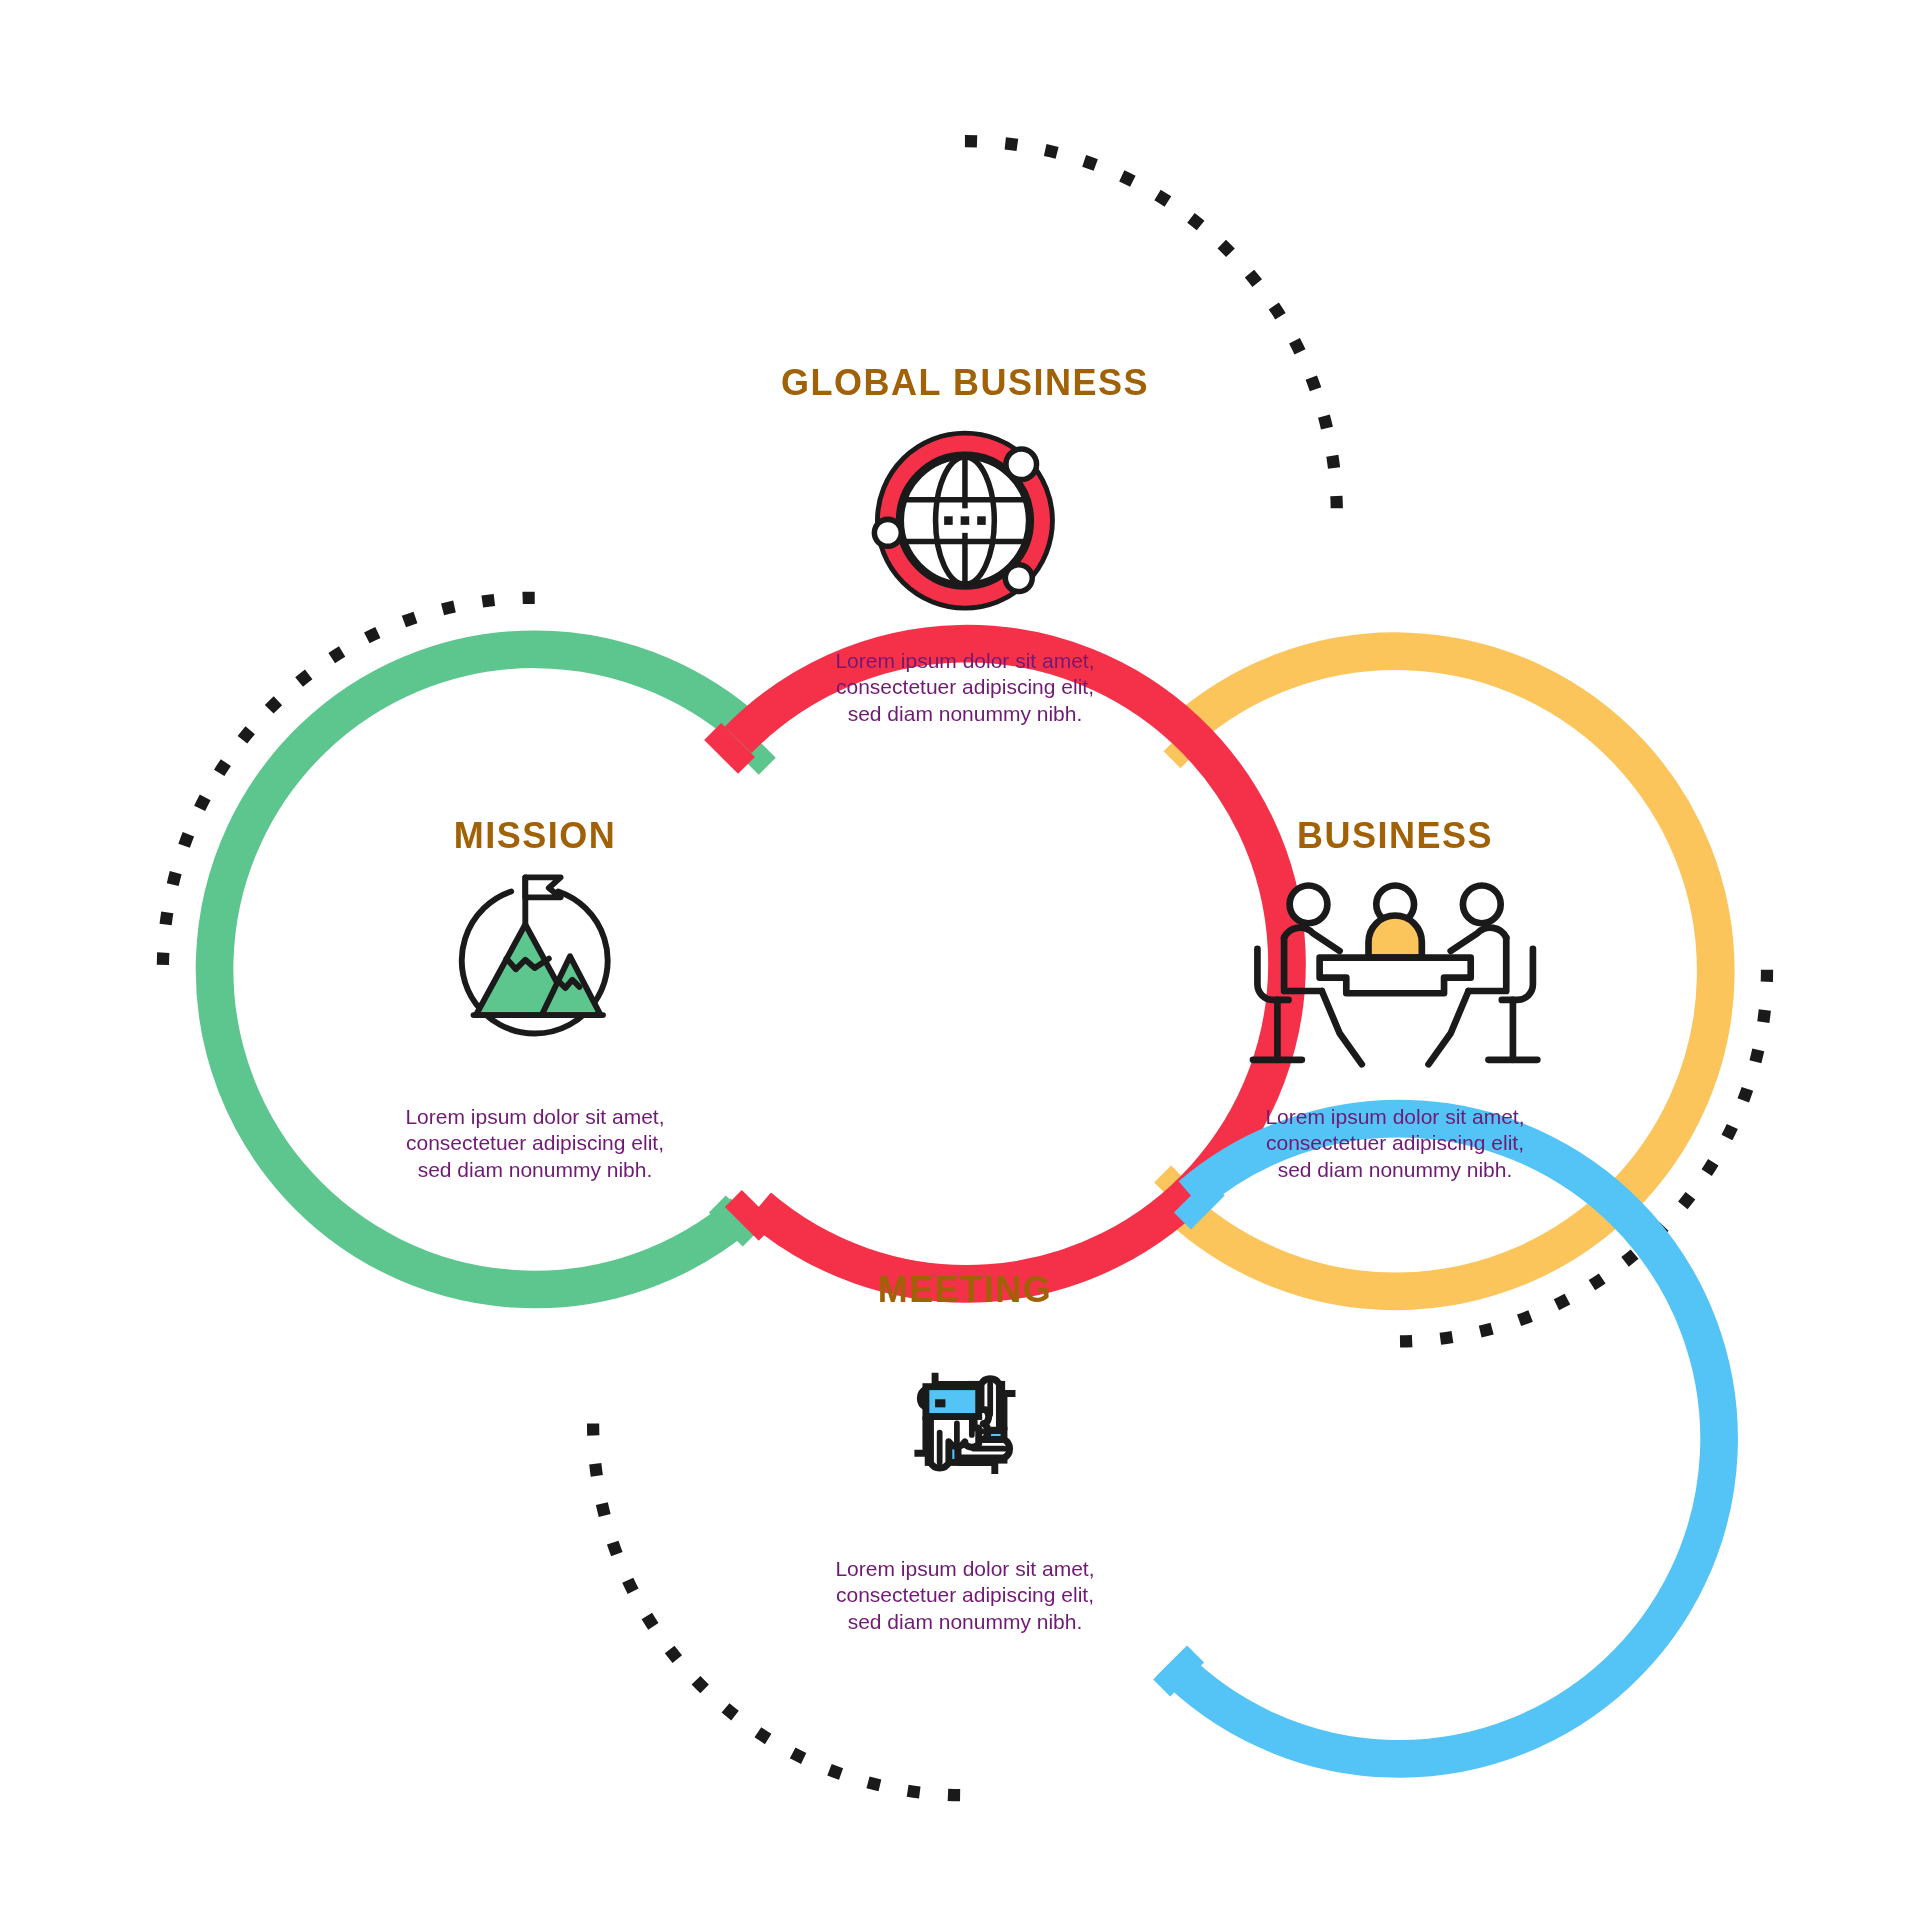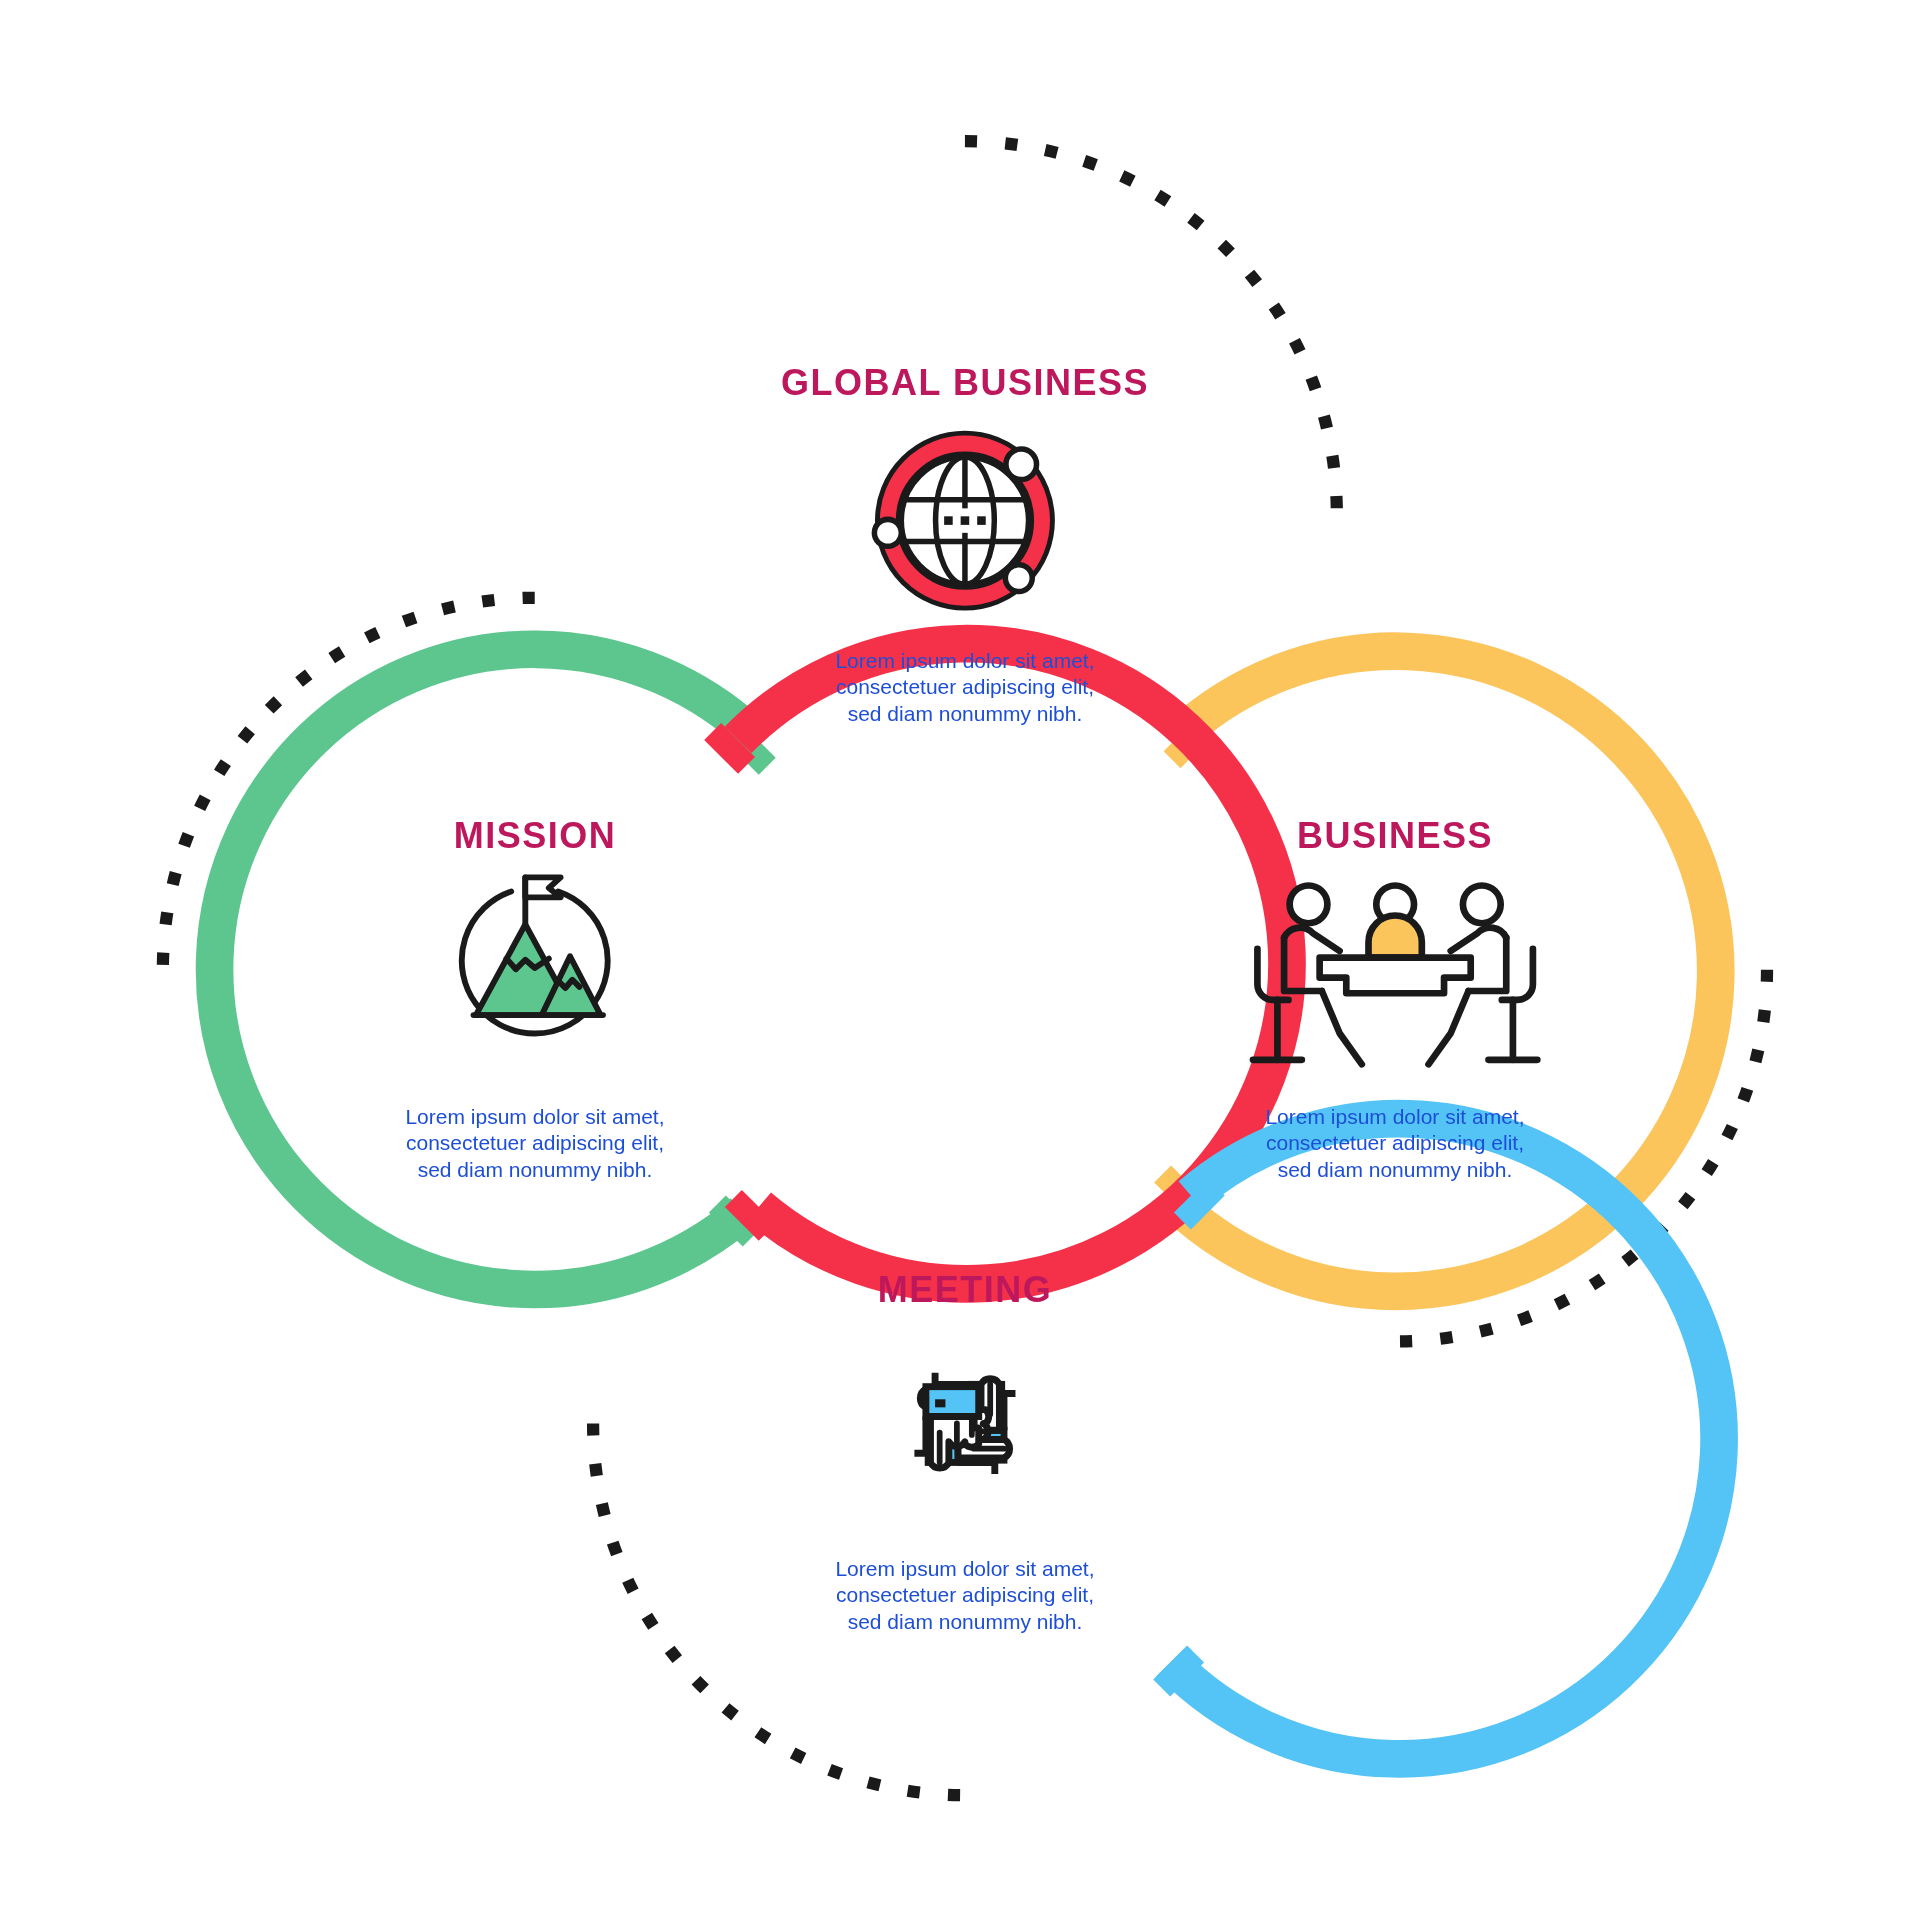--- a/index.html
+++ b/index.html
@@ -27,32 +27,32 @@
     width: 1928px;
     height: 1928px;
   }
   .node-title {
     position: absolute;
     text-align: center;
     font-family: "Liberation Sans", sans-serif;
     font-weight: bold;
     font-size: 36px;
     letter-spacing: 1.5px;
-    color: #be185d;
+    color: #a16207;
     white-space: nowrap;
     transform: translateX(-50%);
   }
   .node-body {
     position: absolute;
     text-align: center;
     font-family: "Liberation Sans", sans-serif;
     font-weight: normal;
     font-size: 21px;
     line-height: 1.26;
-    color: #1d4ed8;
+    color: #701a75;
     white-space: pre-line;
     transform: translateX(-50%);
   }
 </style>
 </head>
 <body>
 
 <div id="stage">
 
   <svg id="diagram" viewBox="0 0 2048 2048" xmlns="http://www.w3.org/2000/svg">

